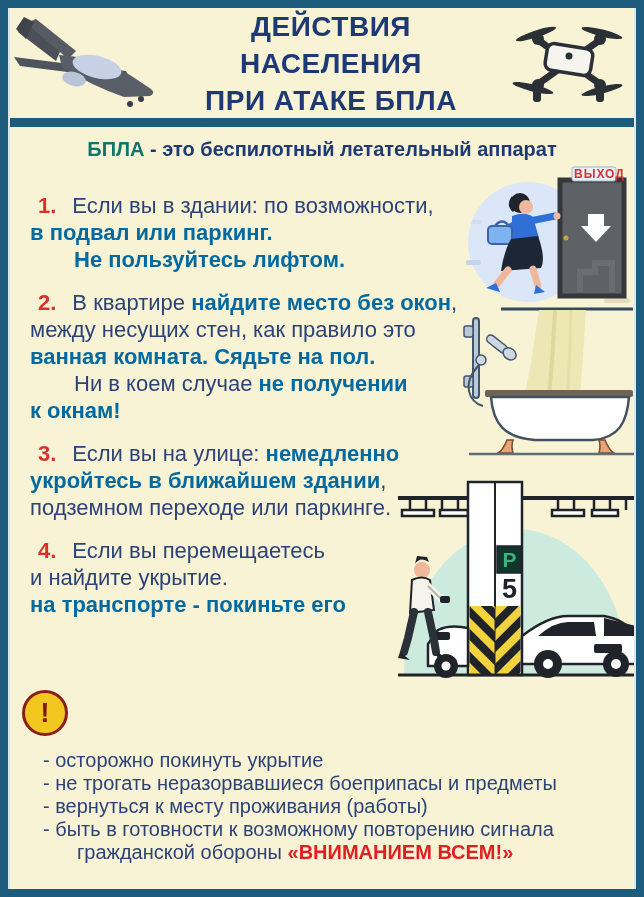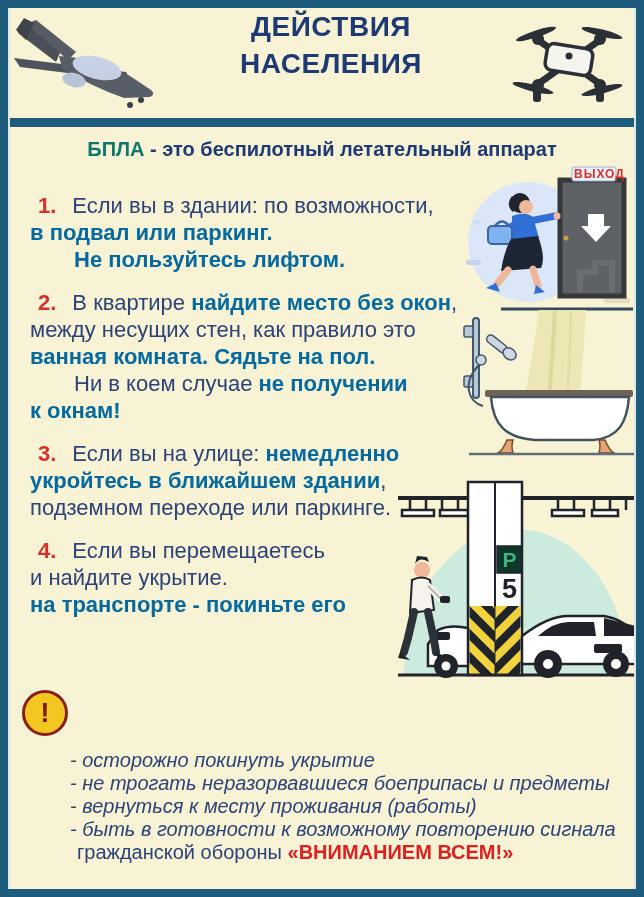--- a/index.html
+++ b/index.html
@@ -5,21 +5,21 @@
   html,body{margin:0;padding:0;background:#e8e8e8;}
   .poster{
     position:relative;width:644px;height:897px;margin:0 auto;
     background:#f8f3d4;overflow:hidden;
     font-family:"Liberation Sans","DejaVu Sans",sans-serif;
     box-sizing:border-box;
   }
   .frame{position:absolute;inset:0;border:8px solid #1d5c7c;pointer-events:none;z-index:50;
          box-shadow:inset 2px 0 0 #dde8ec, inset -2px 0 0 #dde8ec;}
   
-  .header{position:absolute;left:4px;right:8px;top:8px;height:110px;display:flex;align-items:flex-start;}
+  .header{position:absolute;left:4px;right:8px;top:8px;height:110px;display:flex;align-items:center;}
   .header .side-art{flex:0 0 auto;}
   .title-wrap{flex:1 1 auto;text-align:center;color:#1e3a74;font-weight:bold;
               font-size:28px;line-height:37px;letter-spacing:.5px;}
   .divider{position:absolute;left:0;right:0;top:118px;height:9px;background:#1d5c7c;z-index:40;}
   
   .definition{position:absolute;left:0;right:0;top:138px;text-align:center;
               font-weight:bold;font-size:20px;color:#1e3a74;}
   .definition .term{color:#0f766e;}
   
   .items{position:absolute;left:30px;top:192px;width:450px;}
@@ -41,21 +41,21 @@
                color:#3cb381;font-weight:bold;font-size:21px;line-height:28px;}
   .park-level{position:absolute;left:99px;top:96px;width:25px;height:30px;text-align:center;
               color:#20242a;font-weight:bold;font-size:27px;line-height:30px;}
   
   .footer{position:absolute;left:0;right:0;top:690px;z-index:20;}
   .footer-head{display:flex;align-items:center;padding:0 30px 0 22px;}
   .warn-icon{flex:0 0 auto;width:40px;height:40px;border-radius:50%;
              background:#f2c71f;border:3px solid #8a1e14;color:#7e1a10;
              font-weight:bold;font-size:28px;line-height:40px;text-align:center;}
   .footer-title{flex:1 1 auto;text-align:center;font-weight:bold;font-size:23px;color:#1e3569;}
-  .debrief{margin:13px 30px 0 70px;font-style:italic;}
+  .debrief{margin:13px 30px 0 43px;}
   .bullet{font-size:20px;line-height:23px;color:#2c4379;white-space:nowrap;}
   .continuation{font-size:20px;line-height:23px;color:#2c4379;white-space:nowrap;}
   .continuation .alert{color:#e02020;font-weight:bold;}
 </style>
 </head>
 <body>
 
 <div class="poster">
   <div class="frame"></div>
 
@@ -68,20 +68,21 @@
         <polygon points="10,50 122,64 127,73 16,59" fill="#4e545e"></polygon>
         <path d="M55,48 Q92,50 126,68 L147,82 Q152,86 146,89 L120,90 Q86,78 58,60 Z" fill="#585e68"></path>
         <ellipse cx="93" cy="60" rx="25" ry="11" fill="#c7d1e6" transform="rotate(14 93 60)"></ellipse>
         <ellipse cx="70" cy="72" rx="12" ry="7" fill="#b9c4d8" transform="rotate(14 70 72)"></ellipse>
         <circle cx="137" cy="92" r="3" fill="#3a3f47"></circle>
         <circle cx="126" cy="97" r="3" fill="#3a3f47"></circle>
       </svg>
     </div>
     <div class="title-wrap">
       <div>ДЕЙСТВИЯ НАСЕЛЕНИЯ</div>
+      <div>ПРИ АТАКЕ БПЛА</div>
     </div>
     <div class="side-art">
       <svg width="136" height="106" viewBox="0 0 136 106">
         <g stroke="#2b2f36" stroke-width="7" stroke-linecap="round">
           <line x1="38" y1="32" x2="100" y2="76"></line>
           <line x1="100" y1="32" x2="38" y2="76"></line>
         </g>
         <g fill="#2b2f36">
           <ellipse cx="36" cy="26" rx="21" ry="3.5" transform="rotate(-18 36 26)"></ellipse>
           <ellipse cx="102" cy="25" rx="21" ry="3.5" transform="rotate(14 102 25)"></ellipse>

